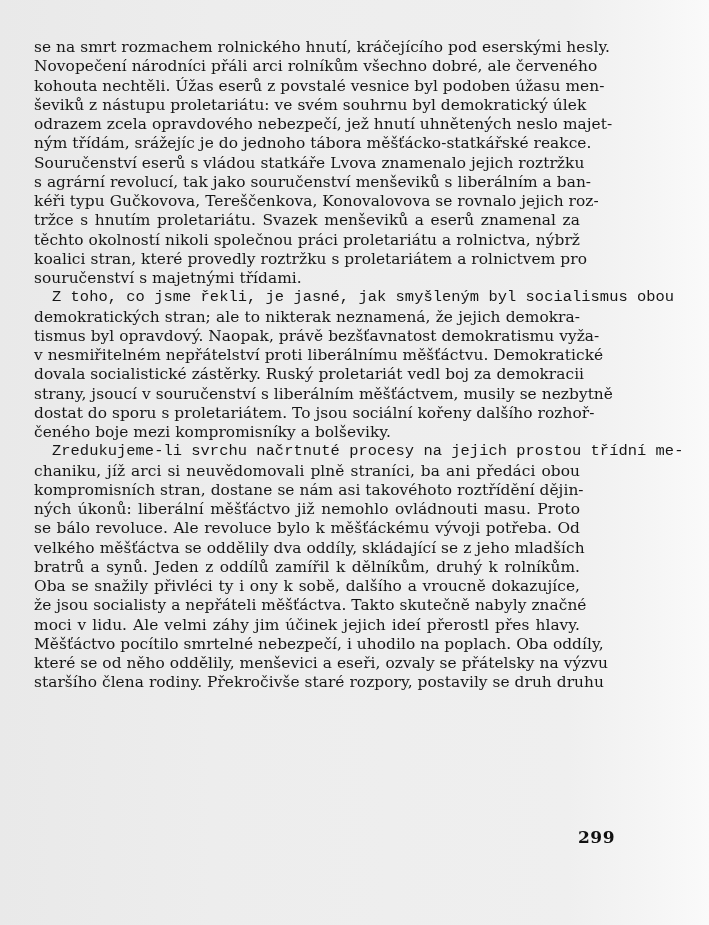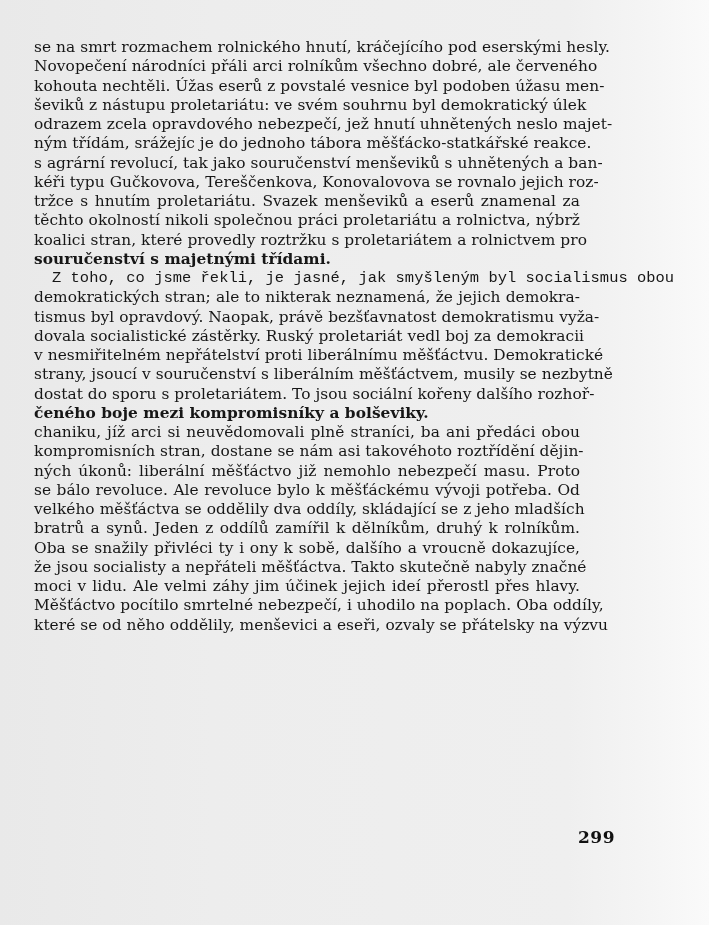--- a/index.html
+++ b/index.html
@@ -14,59 +14,62 @@
     .text-block {
       position: absolute; left: 34px; top: 38px; width: 546px;
       font-family: "DejaVu Serif", "Liberation Serif", serif;
       font-size: 15.4px; line-height: 19.25px; color: #161616;
       letter-spacing: 0.05px;
     }
     .line {
       display: block; white-space: nowrap; text-align: justify;
       text-align-last: justify; height: 19.25px;
     }
-    .line.last { text-align-last: left; font-weight: bold; }
+    .line.last { text-align-last: left; }
     .line.indent { padding-left: 18px; font-family: Liberation Mono, monospace; }
     .page-number {
       position: absolute; left: 578px; top: 827px;
       font-family: "DejaVu Serif", serif; font-weight: bold;
       font-size: 17px; color: #111; letter-spacing: 0.5px;
     }
   </style>
 </head>
 <body>
 
 <div class="page">
   <div class="text-block" id="text-block">
       <span class="line">se na smrt rozmachem rolnického hnutí, kráčejícího pod eserskými hesly.</span>
       <span class="line">Novopečení národníci přáli arci rolníkům všechno dobré, ale červeného</span>
       <span class="line">kohouta nechtěli. Úžas eserů z povstalé vesnice byl podoben úžasu men-</span>
       <span class="line">ševiků z nástupu proletariátu: ve svém souhrnu byl demokratický úlek</span>
       <span class="line">odrazem zcela opravdového nebezpečí, jež hnutí uhnětených neslo majet-</span>
       <span class="line">ným třídám, srážejíc je do jednoho tábora měšťácko-statkářské reakce.</span>
-      <span class="line">s agrární revolucí, tak jako souručenství menševiků s uhnětených a ban-</span>
+      <span class="line">Souručenství eserů s vládou statkáře Lvova znamenalo jejich roztržku</span>
+      <span class="line">s agrární revolucí, tak jako souručenství menševiků s liberálním a ban-</span>
       <span class="line">kéři typu Gučkovova, Tereščenkova, Konovalovova se rovnalo jejich roz-</span>
       <span class="line">tržce s hnutím proletariátu. Svazek menševiků a eserů znamenal za</span>
       <span class="line">těchto okolností nikoli společnou práci proletariátu a rolnictva, nýbrž</span>
       <span class="line">koalici stran, které provedly roztržku s proletariátem a rolnictvem pro</span>
       <span class="line last">souručenství s majetnými třídami.</span>
       <span class="line indent">Z toho, co jsme řekli, je jasné, jak smyšleným byl socialismus obou</span>
       <span class="line">demokratických stran; ale to nikterak neznamená, že jejich demokra-</span>
       <span class="line">tismus byl opravdový. Naopak, právě bezšťavnatost demokratismu vyža-</span>
+      <span class="line">v nesmiřitelném nepřátelství proti liberálnímu měšťáctvu. Demokratické</span>
       <span class="line">dovala socialistické zástěrky. Ruský proletariát vedl boj za demokracii</span>
-      <span class="line">v nesmiřitelném nepřátelství proti liberálnímu měšťáctvu. Demokratické</span>
       <span class="line">strany, jsoucí v souručenství s liberálním měšťáctvem, musily se nezbytně</span>
       <span class="line">dostat do sporu s proletariátem. To jsou sociální kořeny dalšího rozhoř-</span>
       <span class="line last">čeného boje mezi kompromisníky a bolševiky.</span>
+      <span class="line indent">Zredukujeme-li svrchu načrtnuté procesy na jejich prostou třídní me-</span>
       <span class="line">chaniku, jíž arci si neuvědomovali plně straníci, ba ani předáci obou</span>
       <span class="line">kompromisních stran, dostane se nám asi takovéhoto roztřídění dějin-</span>
-      <span class="line">ných úkonů: liberální měšťáctvo již nemohlo nebezpečí masu. Proto</span>
+      <span class="line">ných úkonů: liberální měšťáctvo již nemohlo ovládnouti masu. Proto</span>
       <span class="line">se bálo revoluce. Ale revoluce bylo k měšťáckému vývoji potřeba. Od</span>
       <span class="line">velkého měšťáctva se oddělily dva oddíly, skládající se z jeho mladších</span>
       <span class="line">bratrů a synů. Jeden z oddílů zamířil k dělníkům, druhý k rolníkům.</span>
       <span class="line">Oba se snažily přivléci ty i ony k sobě, dalšího a vroucně dokazujíce,</span>
       <span class="line">že jsou socialisty a nepřáteli měšťáctva. Takto skutečně nabyly značné</span>
       <span class="line">moci v lidu. Ale velmi záhy jim účinek jejich ideí přerostl přes hlavy.</span>
       <span class="line">Měšťáctvo pocítilo smrtelné nebezpečí, i uhodilo na poplach. Oba oddíly,</span>
       <span class="line">které se od něho oddělily, menševici a eseři, ozvaly se přátelsky na výzvu</span>
+      <span class="line">staršího člena rodiny. Překročivše staré rozpory, postavily se druh druhu</span>
     </div>
   <div class="page-number">299</div>
 </div>
 
 </body></html>

